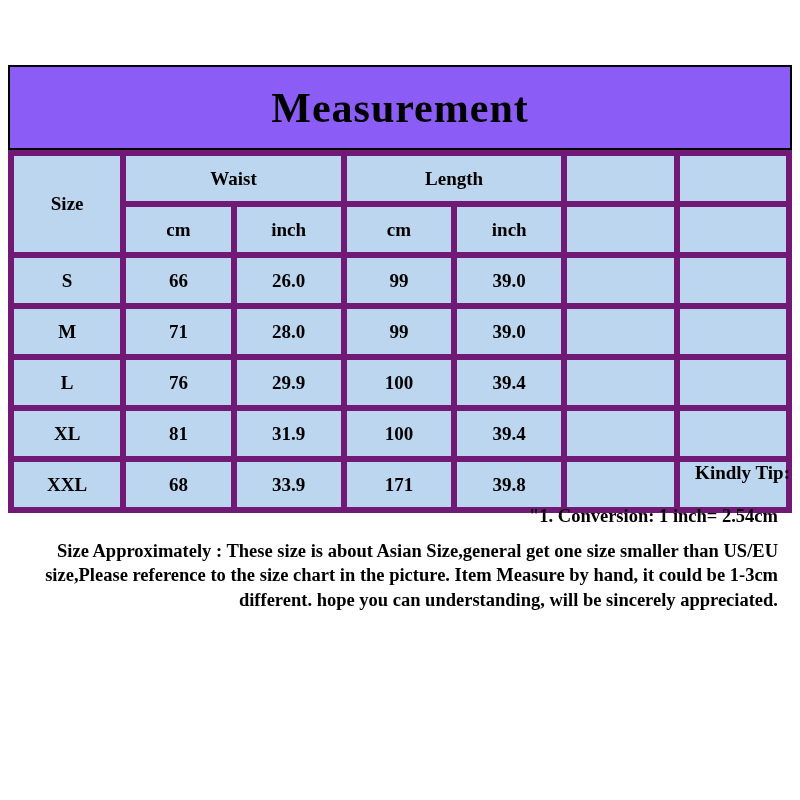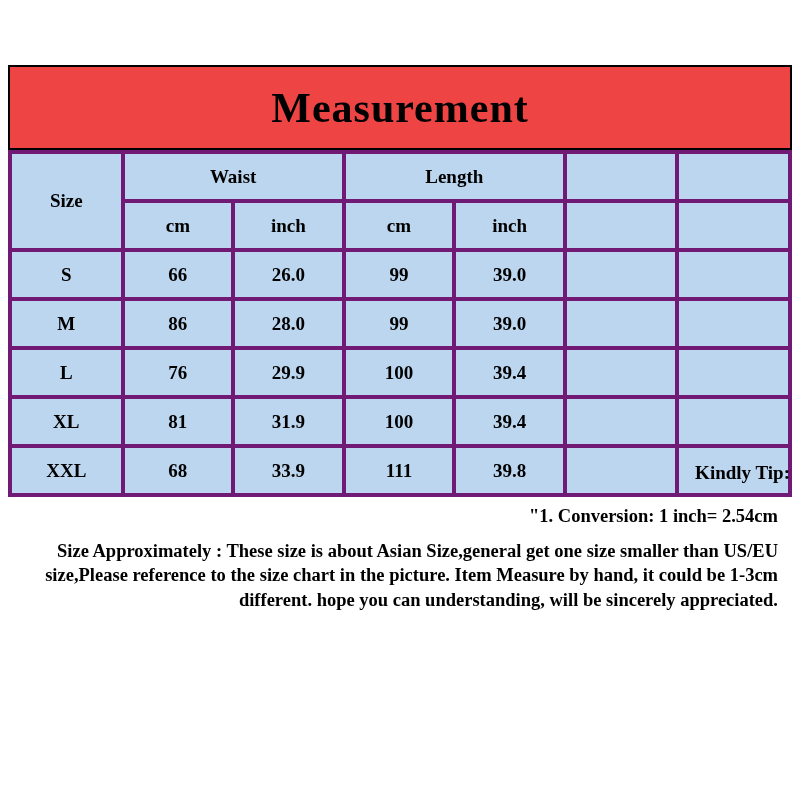--- a/index.html
+++ b/index.html
@@ -24,39 +24,39 @@
     position: absolute;
     left: 8px;
     top: 65px;
     width: 784px;
     height: 85px;
     border: 2px solid #000;
     box-sizing: border-box;
     display: flex;
     align-items: center;
     justify-content: center;
-    background: #ef4444;
+    background: #8b5cf6;
   }
   .title-text {
     font-family: "Liberation Serif", serif;
     font-weight: bold;
     font-size: 42px;
     letter-spacing: 1px;
   }
   table.size-table {
     position: absolute;
     left: 8px;
     top: 150px;
     width: 784px;
     border-collapse: collapse;
     table-layout: fixed;
     background: #bcd6ef;
   }
   table.size-table td, table.size-table th {
-    border: 4px solid #701a75;
+    border: 6px solid #701a75;
     text-align: center;
     vertical-align: middle;
     font-family: "Liberation Serif", serif;
     font-weight: bold;
     font-size: 19px;
     padding: 0;
     background: #bcd6ef;
     height: 45px;
   }
   td.group-head, th.group-head {
@@ -140,21 +140,21 @@
         <td>66</td>
         <td>26.0</td>
         <td>99</td>
         <td>39.0</td>
         <td class="blank-cell"></td>
         <td class="blank-cell"></td>
       </tr>
 
       <tr>
         <td class="size-head">M</td>
-        <td>86</td>
+        <td>71</td>
         <td>28.0</td>
         <td>99</td>
         <td>39.0</td>
         <td class="blank-cell"></td>
         <td class="blank-cell"></td>
       </tr>
 
       <tr>
         <td class="size-head">L</td>
         <td>76</td>
@@ -172,21 +172,21 @@
         <td>100</td>
         <td>39.4</td>
         <td class="blank-cell"></td>
         <td class="blank-cell"></td>
       </tr>
 
       <tr>
         <td class="size-head">XXL</td>
         <td>68</td>
         <td>33.9</td>
-        <td>111</td>
+        <td>171</td>
         <td>39.8</td>
         <td class="blank-cell"></td>
         <td class="blank-cell"></td>
       </tr>
     </tbody>
   </table>
 
   <div class="tips">
     <p class="tip-title">Kindly Tip:</p>
     <p class="tip-para">"1. Conversion:  1 inch= 2.54cm</p>

